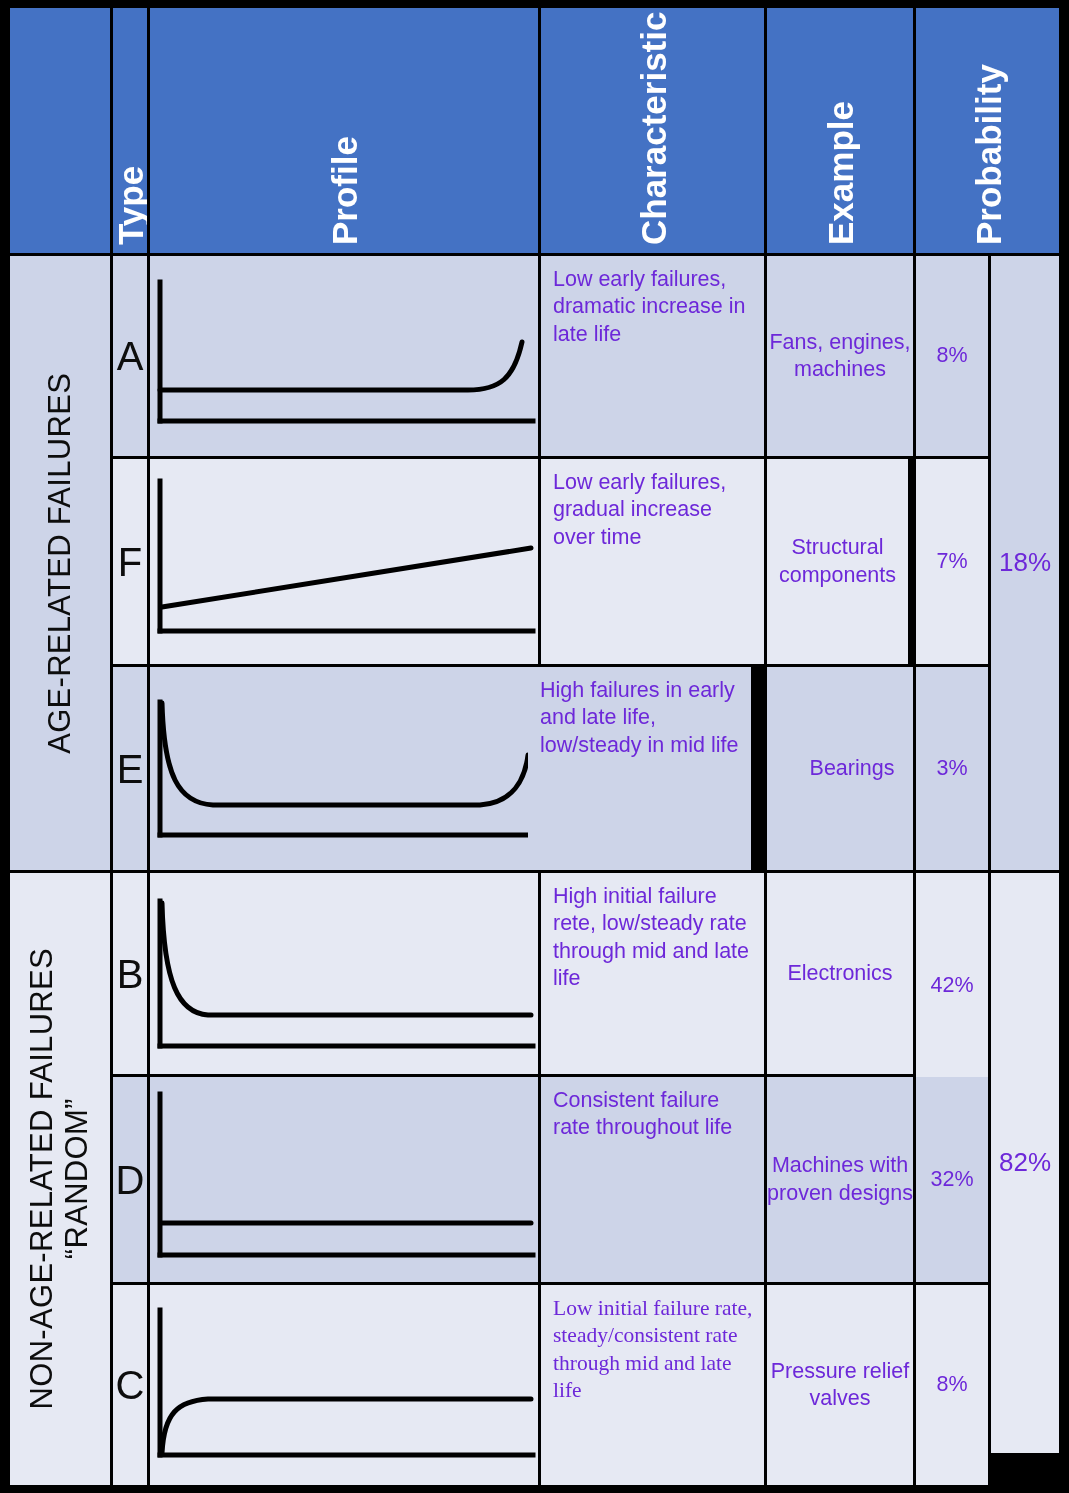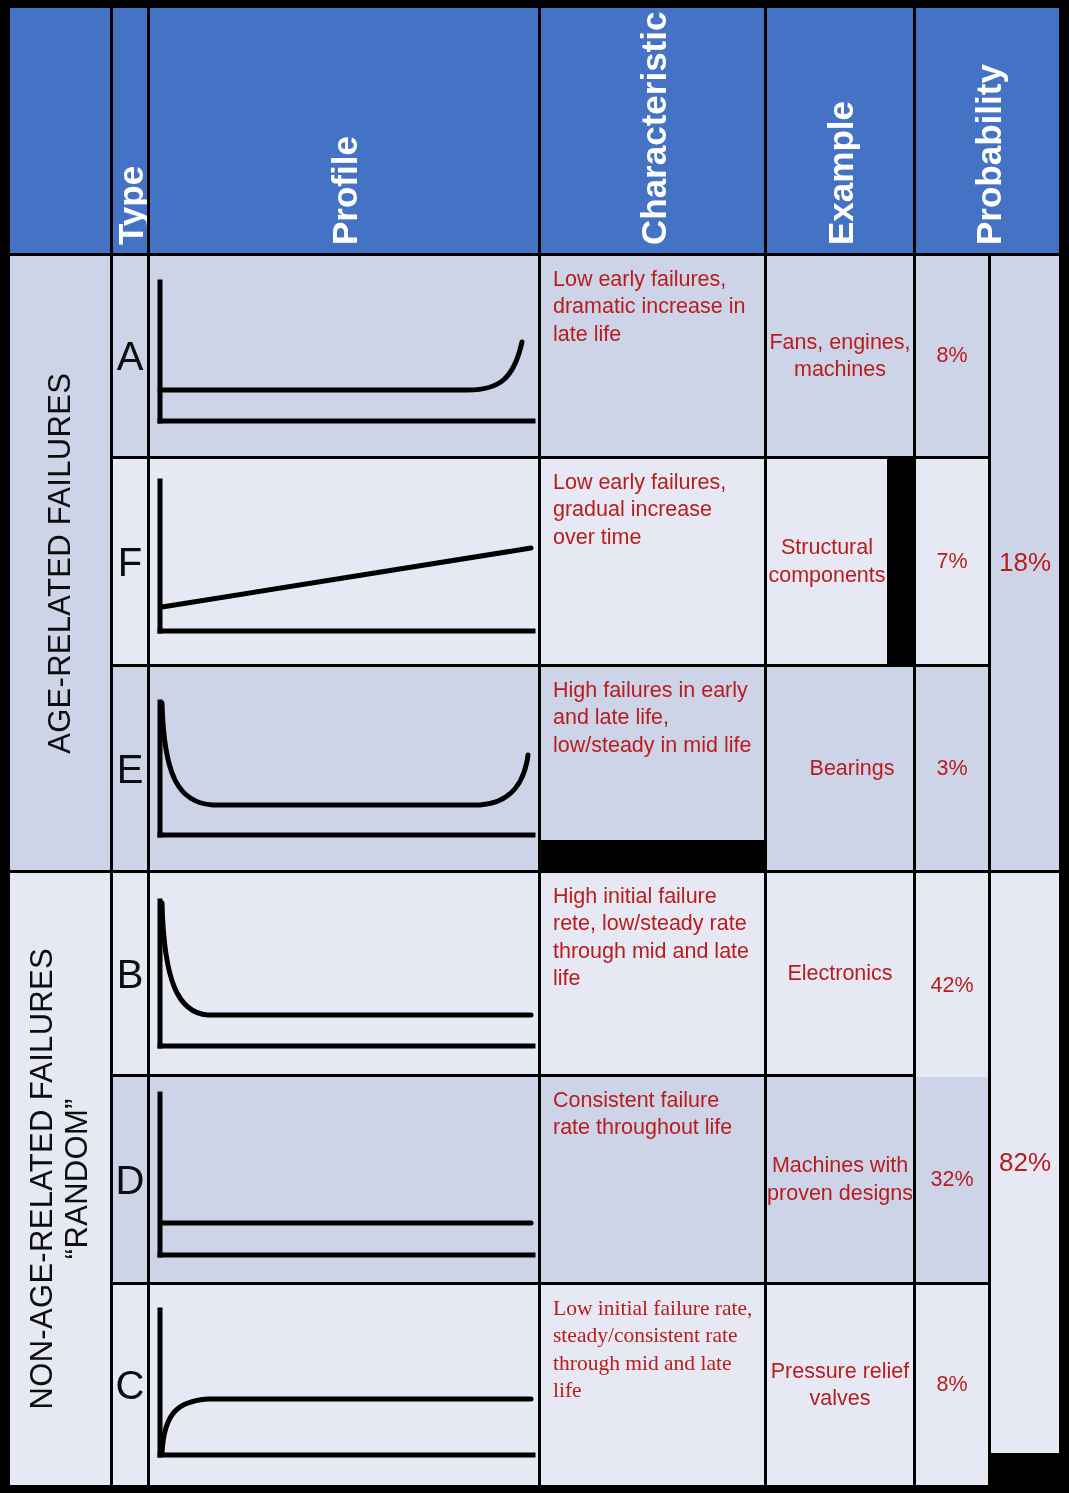--- a/index.html
+++ b/index.html
@@ -42,21 +42,21 @@
     font-weight: bold;
     font-size: 35px;
     letter-spacing: 0px;
     line-height: 1;
   }
 
   .band-dark  { background: #CDD4E8; }
   .band-light { background: #E6E9F3; }
 
   .txt {
-    color: #b91c1c;
+    color: #6d28d9;
     font-size: 21.5px;
     line-height: 1.27;
   }
 
   .pad-left {
     padding: 10px 10px 6px 12px;
   }
 
   .ctr {
     display: flex;
@@ -162,38 +162,38 @@
   <div class="cell band-light" style="left:150px; top:459px; width:388px; height:205px;">
     <svg class="profile-svg" width="388" height="205" viewBox="0 0 388 205">
       <path d="M10,22 L10,172" stroke="#000" stroke-width="5" fill="none" stroke-linecap="square"></path>
       <path d="M10,172 L383,172" stroke="#000" stroke-width="5" fill="none" stroke-linecap="square"></path>
       <path d="M12,148 L381,89" stroke="#000" stroke-width="5" fill="none" stroke-linecap="round"></path>
     </svg>
   </div>
   <div class="cell band-light txt pad-left" style="left:541px; top:459px; width:223px; height:205px;">
     <span>Low early failures, gradual increase over time</span>
   </div>
-  <div class="cell band-light txt ctr" style="left:767px; top:459px; width:120px; height:205px;justify-content:flex-end;">
+  <div class="cell band-light txt ctr" style="left:767px; top:459px; width:141px; height:205px;justify-content:flex-end;">
     <span>Structural components</span>
   </div>
   <div class="cell band-light txt ctr" style="left:916px; top:459px; width:72px; height:205px;">
     <span>7%</span>
   </div>
 
   <div class="cell band-dark ctr" style="left:113px; top:667px; width:34px; height:203px;">
     <span class="type-letter">E</span>
   </div>
   <div class="cell band-dark" style="left:150px; top:667px; width:388px; height:203px;">
     <svg class="profile-svg" width="388" height="203" viewBox="0 0 388 203">
       <path d="M10,35 L10,168" stroke="#000" stroke-width="5" fill="none" stroke-linecap="square"></path>
       <path d="M10,168 L383,168" stroke="#000" stroke-width="5" fill="none" stroke-linecap="square"></path>
       <path d="M12,36 C14,108 28,136 63,138 L330,138 C363,136 375,112 378,88" stroke="#000" stroke-width="5" fill="none" stroke-linecap="round"></path>
     </svg>
   </div>
-  <div class="cell band-dark txt pad-left" style="left:541px; top:667px; width:223px; height:173px;">
+  <div class="cell band-dark txt pad-left" style="left:528px; top:667px; width:223px; height:203px;">
     <span>High failures in early and late life, low/steady in mid life</span>
   </div>
   <div class="cell band-dark txt ctr" style="left:767px; top:667px; width:146px; height:203px;padding-left:24px;">
     <span>Bearings</span>
   </div>
   <div class="cell band-dark txt ctr" style="left:916px; top:667px; width:72px; height:203px;">
     <span>3%</span>
   </div>
 
   <div class="cell band-dark txt ctr grpprob" style="left:991px; top:256px; width:68px; height:614px;">

